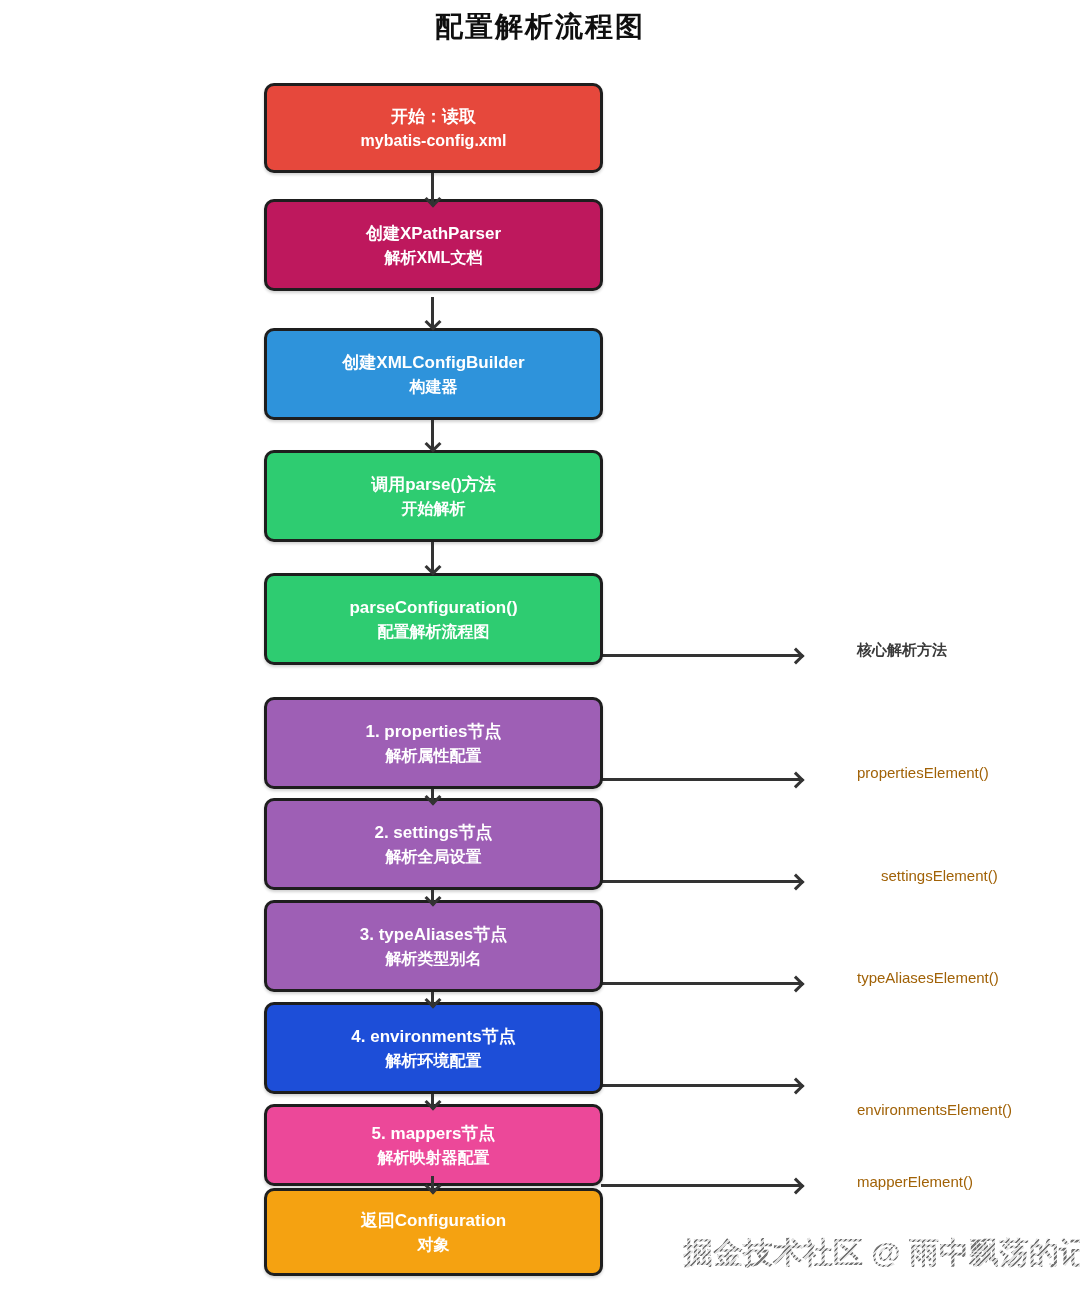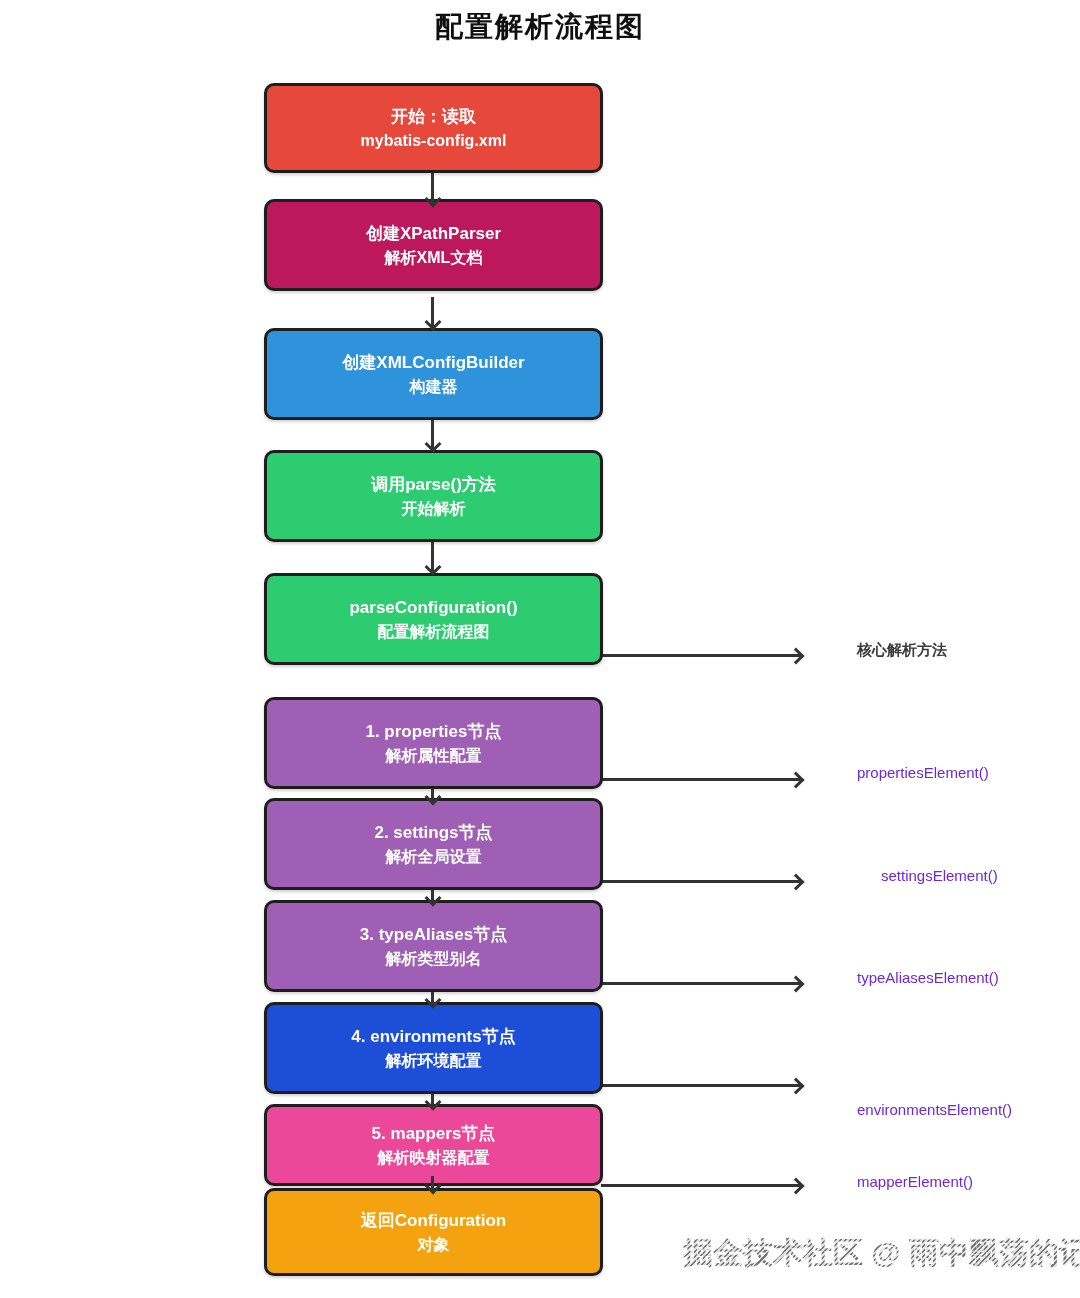--- a/index.html
+++ b/index.html
@@ -39,21 +39,21 @@
   }
   .harrow::after {
     content:""; position:absolute; right:-2px; top:50%;
     width:9px; height:9px;
     border-right:3px solid var(--arrow-color,#333);
     border-top:3px solid var(--arrow-color,#333);
     transform:translateY(-50%) rotate(45deg);
   }
   .side-label {
     position:absolute; left:857px; height:20px; line-height:20px;
-    font-size:15px; color:#6d28d9; white-space:nowrap;
+    font-size:15px; color:#a16207; white-space:nowrap;
   }
   .side-label.core { font-weight:bold; color:#3a3a3a; }
   .watermark {
     position:absolute; top:1233px; left:683px; white-space:nowrap;
     font-size:30px; font-weight:bold; color:#8d8d8d;
     text-shadow:1px 1px 0 #e8e8e8;
   }
   @supports (-webkit-background-clip: text) {
     .watermark {
       background:repeating-linear-gradient(135deg,#757575 0px,#757575 1.5px,#e0e0e0 1.5px,#e0e0e0 3.5px);

